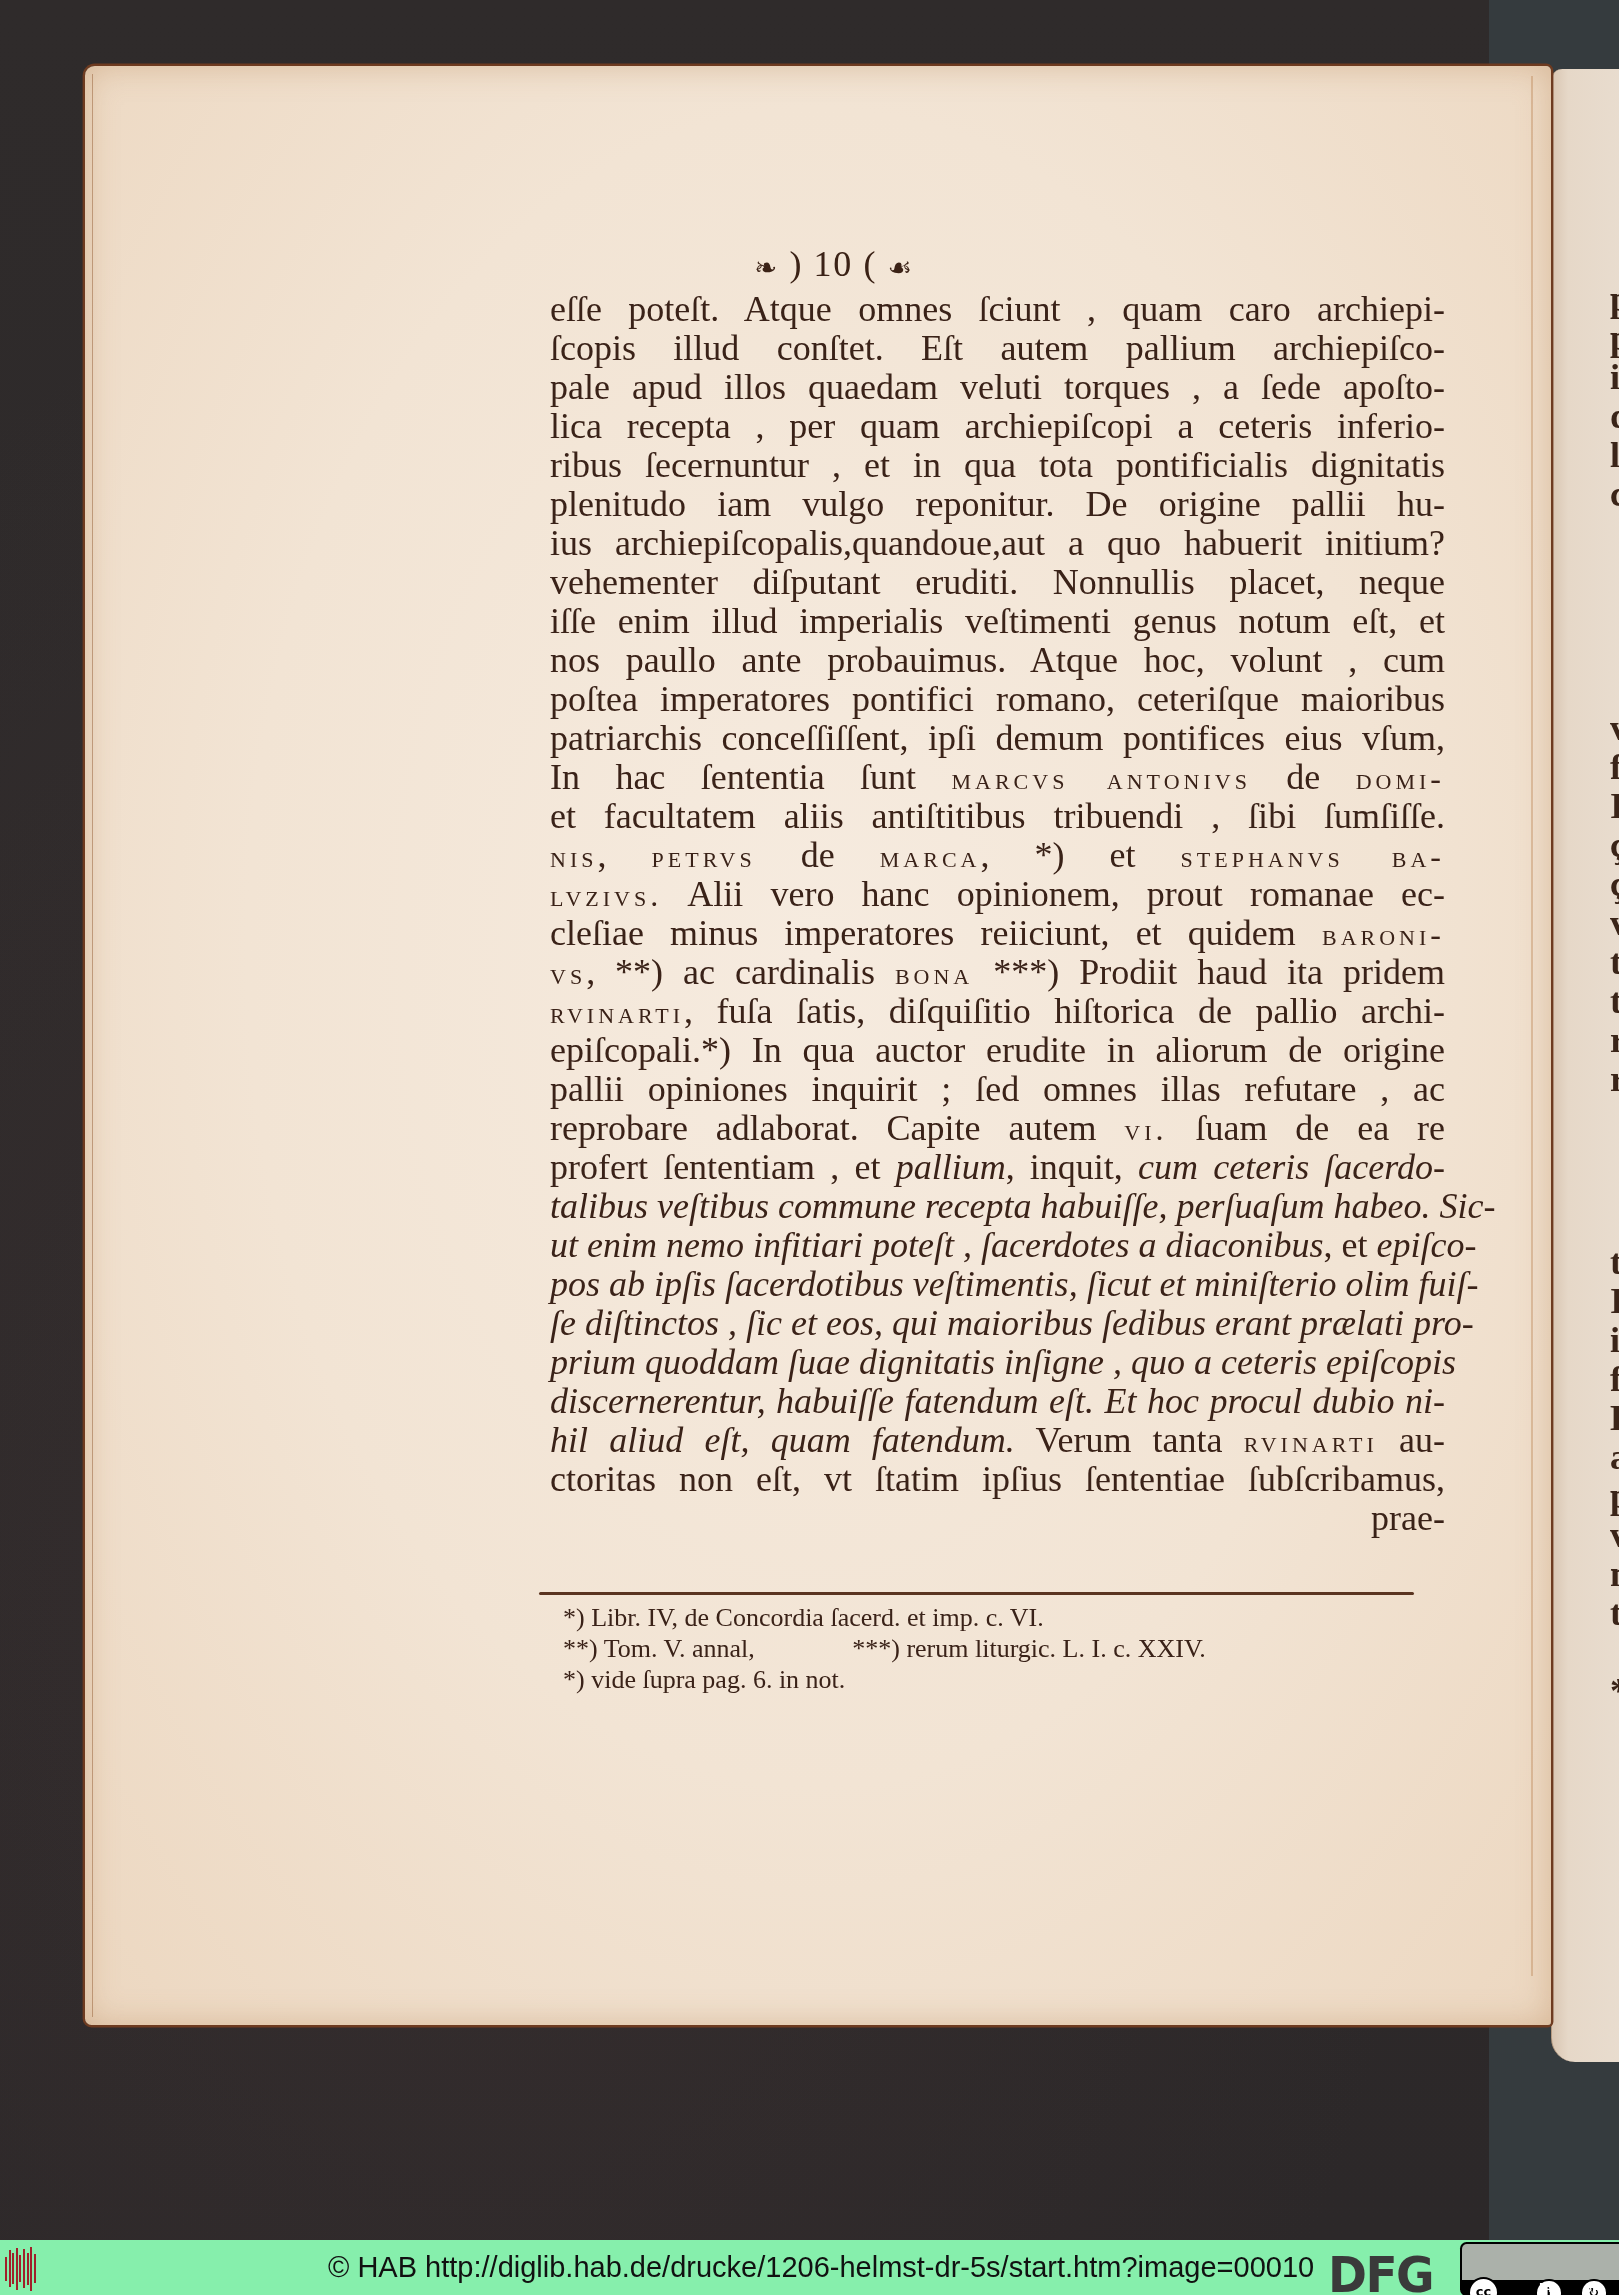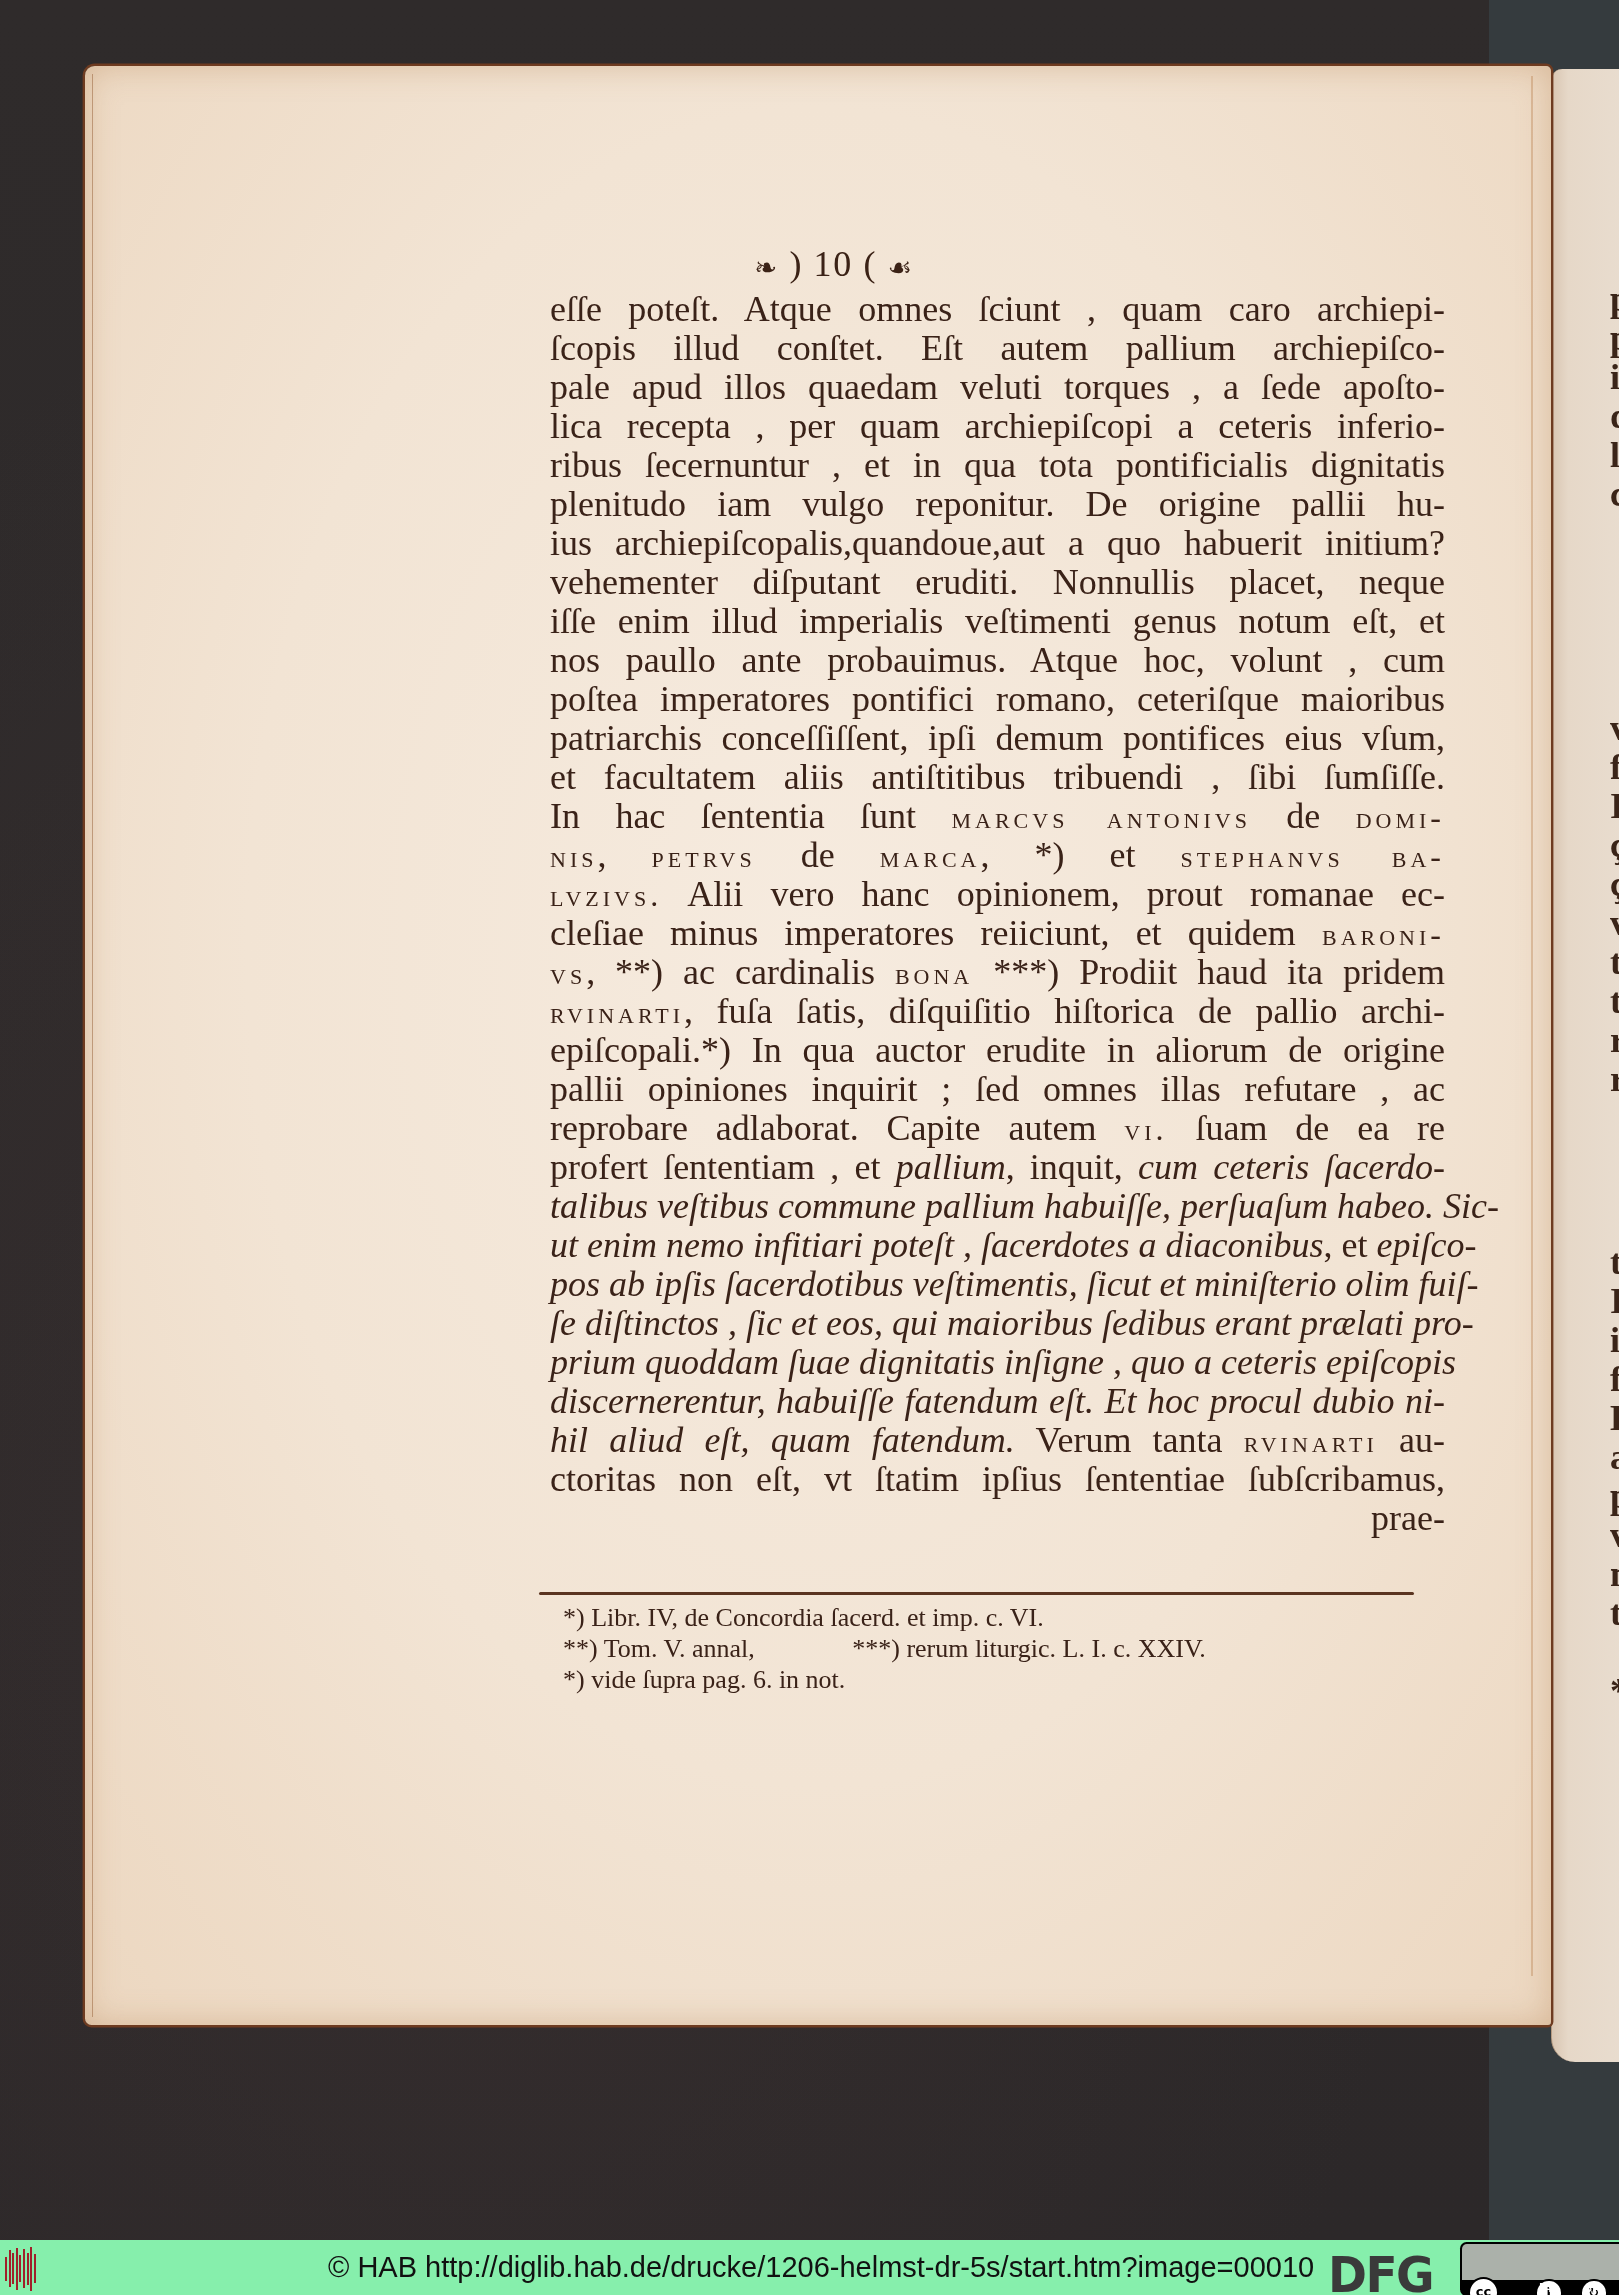--- a/index.html
+++ b/index.html
@@ -162,32 +162,32 @@
     <span class="line"><span>pale apud illos quaedam veluti torques , a ſede apoſto-</span></span>
     <span class="line"><span>lica  recepta ,  per  quam archiepiſcopi a  ceteris inferio-</span></span>
     <span class="line"><span>ribus ſecernuntur , et in qua  tota pontificialis dignitatis</span></span>
     <span class="line"><span>plenitudo iam  vulgo  reponitur.   De  origine  pallii hu-</span></span>
     <span class="line"><span>ius archiepiſcopalis,quandoue,aut a quo habuerit initium?</span></span>
     <span class="line"><span>vehementer diſputant eruditi.    Nonnullis placet, neque</span></span>
     <span class="line"><span>iſſe enim illud imperialis veſtimenti genus notum eſt, et</span></span>
     <span class="line"><span>nos paullo ante probauimus.    Atque hoc, volunt , cum</span></span>
     <span class="line"><span>poſtea imperatores pontifici romano, ceteriſque maioribus</span></span>
     <span class="line"><span>patriarchis conceſſiſſent, ipſi demum pontifices eius vſum,</span></span>
+    <span class="line"><span>In hac ſententia ſunt </span><span class="sc">marcvs antonivs</span><span> de </span><span class="sc">domi-</span></span>
     <span class="line"><span>et  facultatem  aliis  antiſtitibus  tribuendi , ſibi ſumſiſſe.</span></span>
-    <span class="line"><span>In hac ſententia ſunt </span><span class="sc">marcvs antonivs</span><span> de </span><span class="sc">domi-</span></span>
     <span class="line"><span class="sc">nis</span><span>,  </span><span class="sc">petrvs</span><span> de </span><span class="sc">marca</span><span>, *) et </span><span class="sc">stephanvs ba-</span></span>
     <span class="line"><span class="sc">lvzivs.</span><span>   Alii vero hanc opinionem, prout romanae ec-</span></span>
     <span class="line"><span>cleſiae minus imperatores reiiciunt, et quidem </span><span class="sc">baroni-</span></span>
     <span class="line"><span class="sc">vs</span><span>, **) ac cardinalis </span><span class="sc">bona</span><span> ***)  Prodiit haud ita pridem</span></span>
     <span class="line"><span class="sc">rvinarti</span><span>, fuſa ſatis, diſquiſitio hiſtorica de pallio archi-</span></span>
     <span class="line"><span>epiſcopali.*) In qua auctor erudite in aliorum de origine</span></span>
     <span class="line"><span>pallii  opiniones  inquirit ;  ſed  omnes  illas  refutare ,  ac</span></span>
     <span class="line"><span>reprobare adlaborat.    Capite autem </span><span class="sc">vi.</span><span> ſuam de ea re</span></span>
     <span class="line"><span>profert ſententiam , et </span><span class="it">pallium</span><span>, inquit, </span><span class="it">cum ceteris ſacerdo-</span></span>
-    <span class="line"><span class="it">talibus veſtibus commune pallium habuiſſe, perſuaſum habeo. Sic-</span></span>
+    <span class="line"><span class="it">talibus veſtibus commune recepta habuiſſe, perſuaſum habeo. Sic-</span></span>
     <span class="line"><span class="it">ut enim nemo infitiari poteſt , ſacerdotes a diaconibus</span><span>, et </span><span class="it">epiſco-</span></span>
     <span class="line"><span class="it">pos ab ipſis ſacerdotibus veſtimentis, ſicut et miniſterio olim fuiſ-</span></span>
     <span class="line"><span class="it">ſe diſtinctos , ſic et eos, qui maioribus ſedibus erant prælati pro-</span></span>
     <span class="line"><span class="it">prium quoddam ſuae dignitatis inſigne , quo a ceteris  epiſcopis</span></span>
     <span class="line"><span class="it">discernerentur, habuiſſe fatendum eſt.    Et hoc procul dubio ni-</span></span>
     <span class="line"><span class="it">hil aliud eſt, quam fatendum.</span><span>    Verum tanta </span><span class="sc">rvinarti</span><span> au-</span></span>
     <span class="line"><span>ctoritas non eſt, vt ſtatim ipſius ſententiae ſubſcribamus,</span></span>
     <span class="line last-right">prae-</span>
   </div>
 

